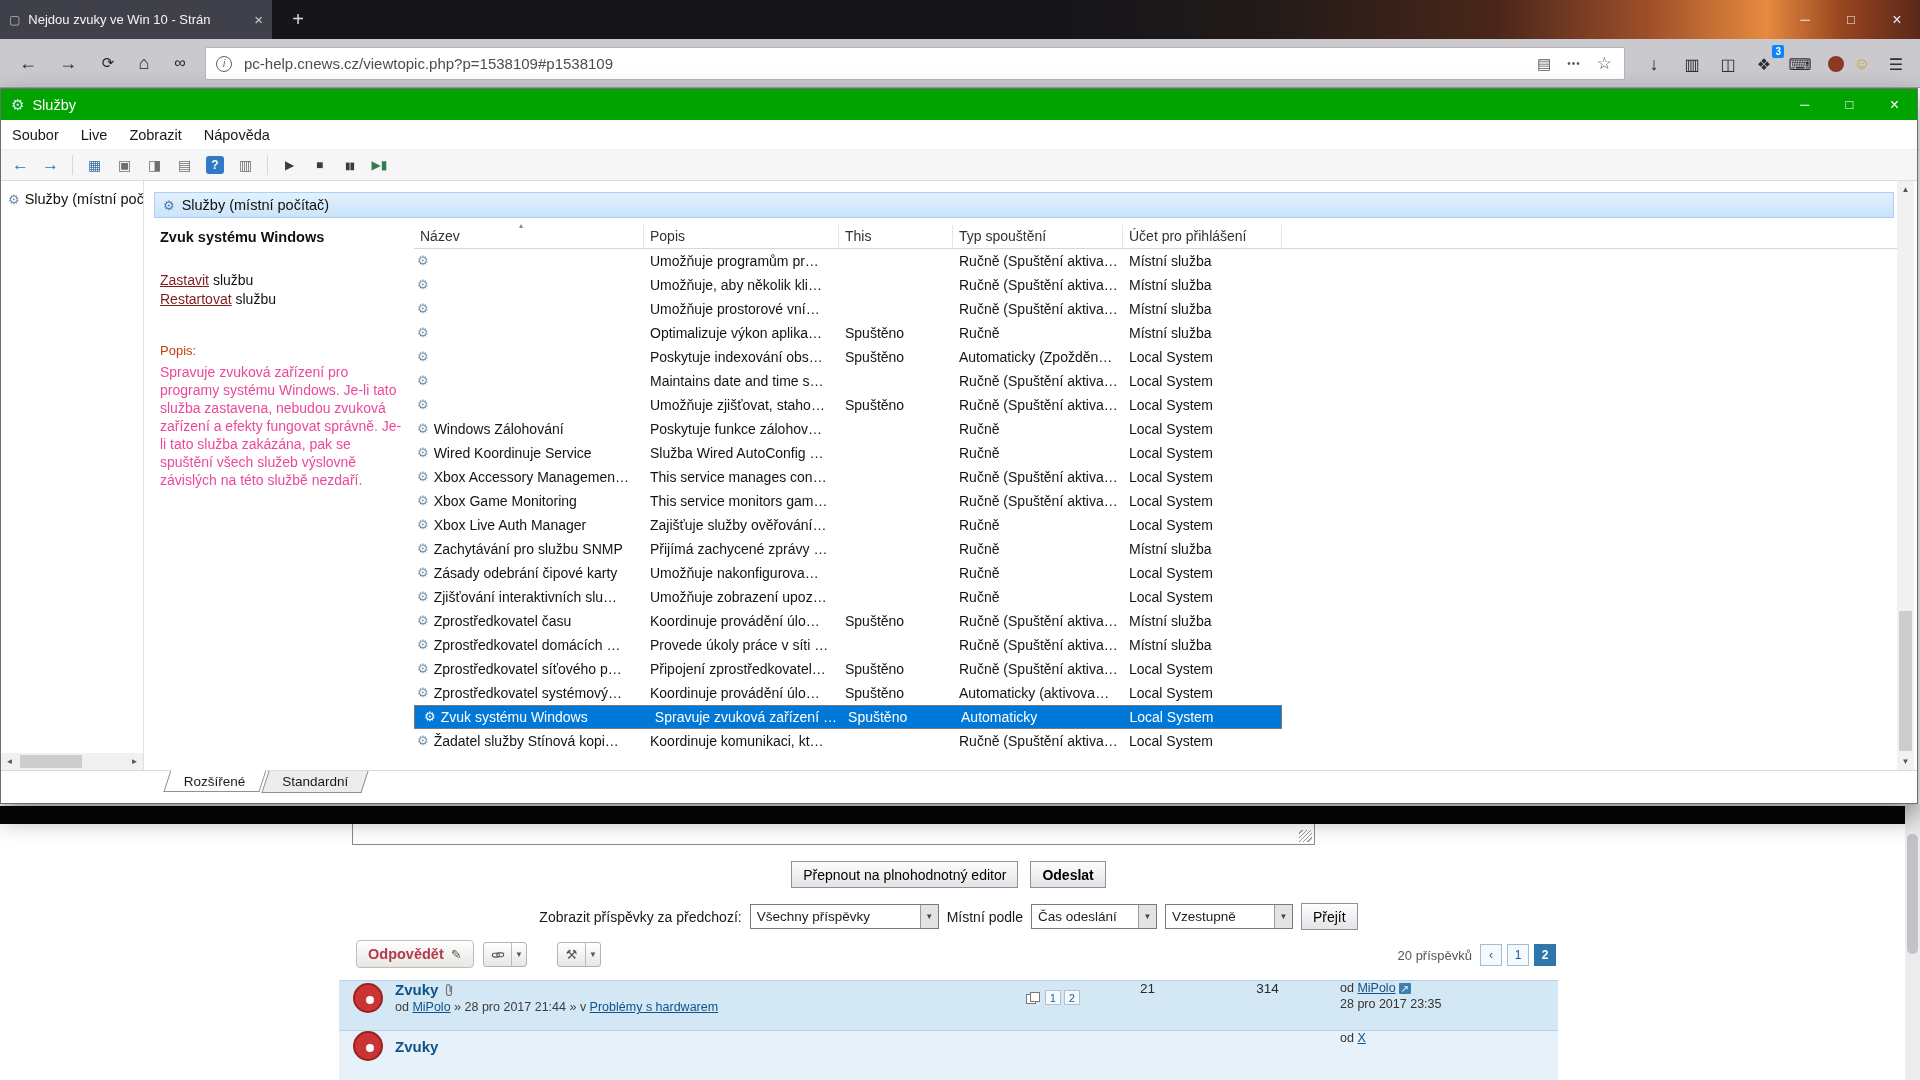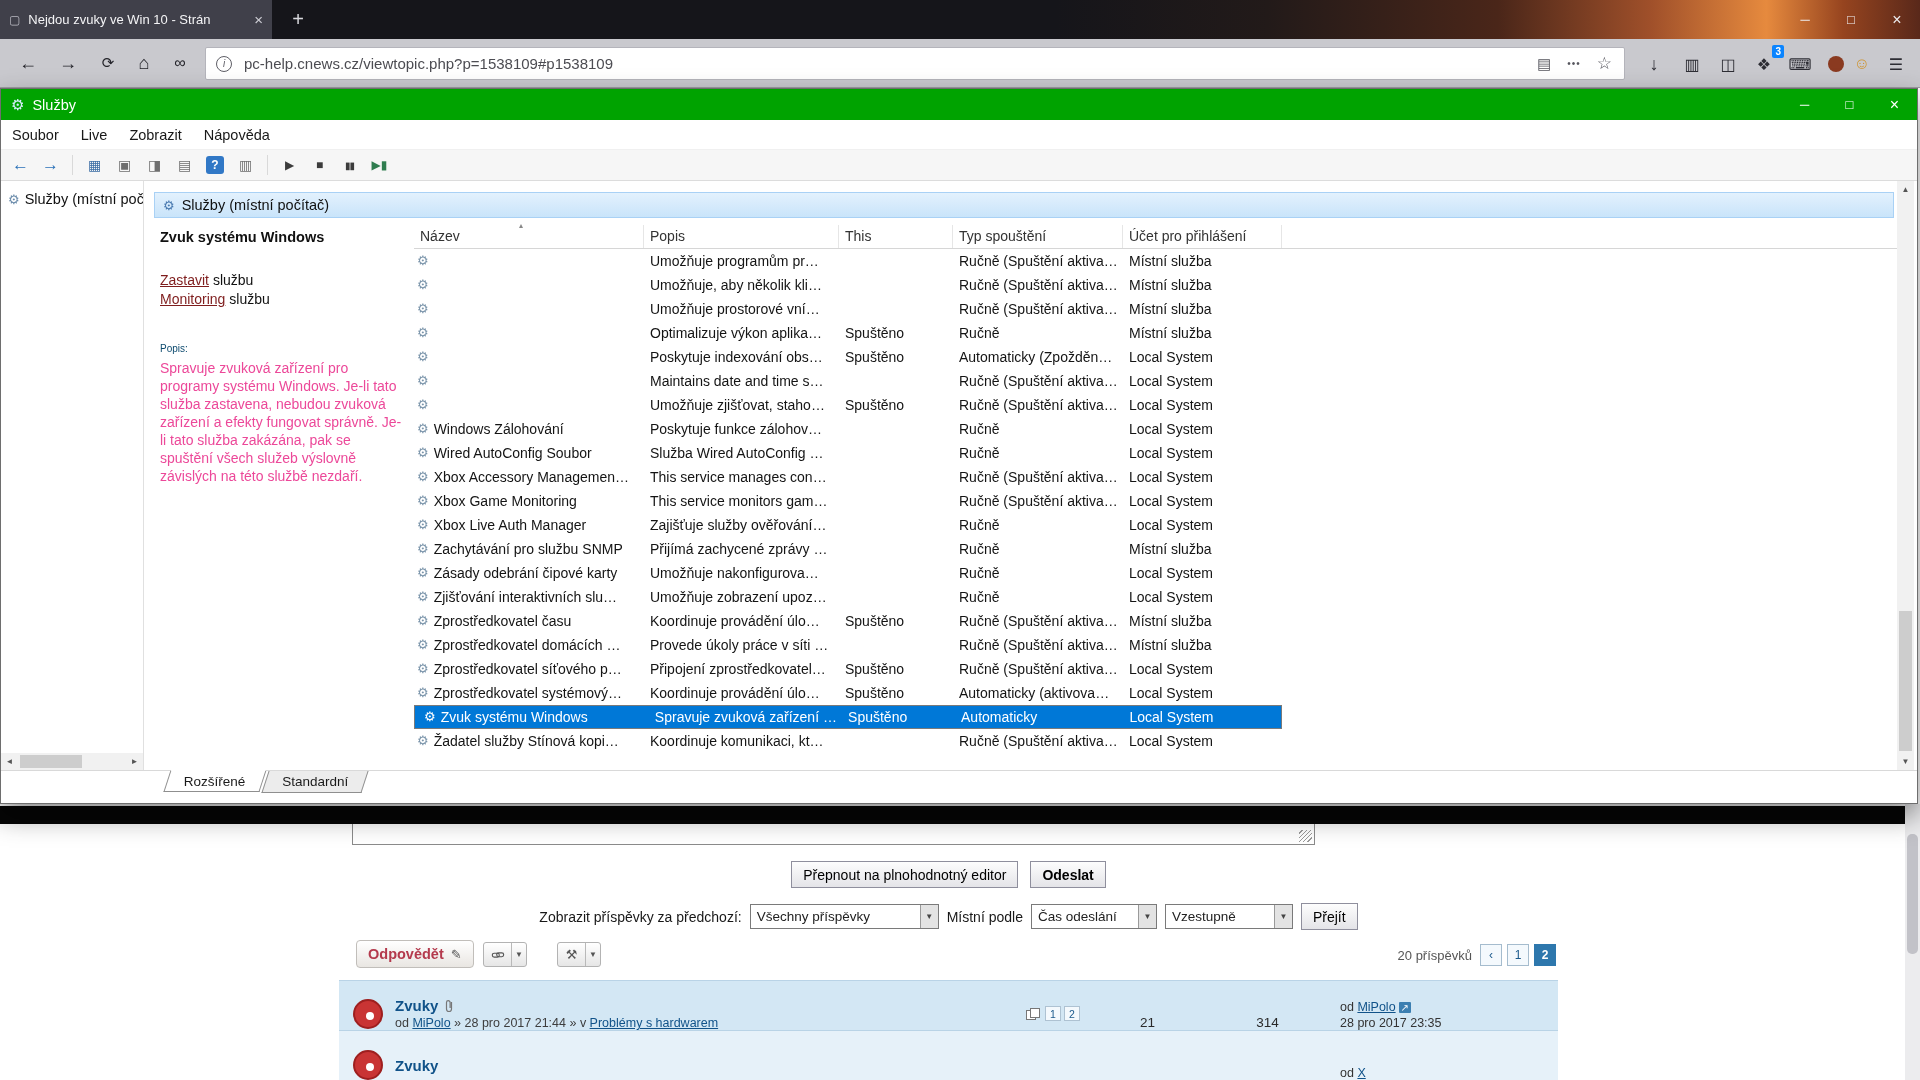--- a/index.html
+++ b/index.html
@@ -52,21 +52,21 @@
 #postcount{position:absolute;right:86px;top:8px;font-size:13px;color:#555}
 #pager{position:absolute;right:2px;top:4px;display:flex;gap:5px}
 .pgb{width:22px;height:22px;border:1px solid #a5bcce;background:#f4f9fd;color:#1c5a8c;font-size:12px;display:flex;align-items:center;justify-content:center}
 .pgb.on{background:#2d77ad;border-color:#2d77ad;color:#fff;font-weight:bold}
 #related{position:absolute;left:339px;top:892px;width:1219px}
 #rhead{height:30px;display:flex;align-items:center;background:linear-gradient(#2a7cb4,#125a8d);color:#fff;font-size:12.5px;font-weight:bold}
 #rhead .ht{padding-left:12px;flex:1}
 .col-rep{width:115px;text-align:center}
 .col-view{width:125px;text-align:center}
 .col-last{width:228px;padding-left:10px}
-.trow{display:flex;align-items:flex-end;height:50px;background:#d3e7f4;border-top:1px solid #b9d3e6}
+.trow{display:flex;align-items:flex-start;height:50px;background:#d3e7f4;border-top:1px solid #b9d3e6}
 .trow.alt{background:#e6f1f9}
 .tcell.title{flex:1;display:flex;align-items:center;min-width:0}
 .ticon{width:30px;height:30px;border-radius:50%;background:#c93434;border:2px solid #9e1f1f;margin:0 12px 0 14px;position:relative;flex:none}
 .ticon:after{content:"";position:absolute;left:11px;top:11px;width:8px;height:8px;border-radius:50%;background:#fff}
 .tinfo{display:flex;flex-direction:column;gap:2px;min-width:0}
 .tline{font-size:15px;font-weight:bold;color:#105289;display:flex;align-items:center;gap:5px}
 .tline a{color:#105289;text-decoration:none}
 .tmeta{font-size:12.5px;color:#3d3d3d}
 .tmeta a{color:#105289}
 .mini{margin-left:auto;margin-right:10px;display:flex;align-items:center;gap:3px}
@@ -103,21 +103,21 @@
 #hthumb{position:absolute;left:19px;top:2px;width:62px;height:13px;background:#cdcdcd}
 #hscroll .rgt{margin-left:auto}
 #svcmain{position:absolute;left:143px;top:92px;width:1773px;height:589px;background:#fff;overflow:hidden}
 #panehdr{position:absolute;left:10px;top:11px;width:1740px;height:26px;background:linear-gradient(#e3f1fd,#c9e4fa);border:1px solid #a9d1f5;display:flex;align-items:center;gap:7px;padding-left:8px}
 #panehdr .g{font-size:13px;color:#4a7ab0}
 #panehdr .t{font-size:14.5px;color:#101010}
 #detail{position:absolute;left:16px;top:48px;width:245px}
 #dtitle{font-size:14.5px;font-weight:bold;color:#111}
 #dlinks{margin-top:26px;font-size:14px;color:#111;line-height:19px}
 #dlinks a{color:#7f1d1d}
-#dlabel{margin-top:34px;font-size:10px;color:#0c4a6e}
+#dlabel{margin-top:34px;font-size:13px;color:#c2410c}
 #dtext{margin-top:5px;font-size:14px;color:#ec4899;line-height:18px}
 #colhdr{position:absolute;left:270px;top:44px;width:1483px;height:24px;border-bottom:1px solid #d6d6d6;display:flex}
 .hc{border-right:1px solid #e6e6e6;font-size:14px;color:#333;padding-left:6px;line-height:23px;white-space:nowrap;overflow:hidden}
 .hc.fill{flex:1;border-right:none}
 #sortcaret{position:absolute;left:375px;top:40px;font-size:8px;color:#888}
 #svc-rows{position:absolute;left:270px;top:68px;width:868px}
 .svcrow{display:flex;height:24px;align-items:center}
 .svcrow .c{height:24px;line-height:24px;font-size:14px;color:#141414;white-space:nowrap;overflow:hidden;padding-left:6px}
 .svcrow .c.name{width:230px;display:flex;align-items:center;padding-left:3px}
 .svcrow .c.name .g{font-size:13px;color:#7b95ab;margin-right:5px}
@@ -338,21 +338,21 @@
     <div id="svcmain">
       <div id="panehdr">
         <span class="g">⚙</span>
         <span class="t">Služby (místní počítač)</span>
       </div>
 
       <div id="detail">
         <div id="dtitle">Zvuk systému Windows</div>
         <div id="dlinks">
           <div><a>Zastavit</a><span> službu</span></div>
-          <div><a>Monitoring</a><span> službu</span></div>
+          <div><a>Restartovat</a><span> službu</span></div>
         </div>
         <div id="dlabel">Popis:</div>
         <div id="dtext">Spravuje zvuková zařízení pro programy systému Windows. Je-li tato služba zastavena, nebudou zvuková zařízení a efekty fungovat správně. Je-li tato služba zakázána, pak se spuštění všech služeb výslovně závislých na této službě nezdaří.</div>
       </div>
 
       <span id="sortcaret">▴</span>
       <div id="colhdr">
         <span class="hc" style="width:230px">Název</span>
         <span class="hc" style="width:195px">Popis</span>
         <span class="hc" style="width:114px">This</span>
@@ -438,21 +438,21 @@
               <span>Windows Zálohování</span>
             </div>
             <div class="c popis">Poskytuje funkce zálohov…</div>
             <div class="c stav"></div>
             <div class="c typ">Ručně</div>
             <div class="c ucet">Local System</div>
           </div>
           <div class="svcrow">
             <div class="c name">
               <span class="g">⚙</span>
-              <span>Wired AutoConfig Soubor</span>
+              <span>Wired Koordinuje Service</span>
             </div>
             <div class="c popis">Služba Wired AutoConfig …</div>
             <div class="c stav"></div>
             <div class="c typ">Ručně</div>
             <div class="c ucet">Local System</div>
           </div>
           <div class="svcrow">
             <div class="c name">
               <span class="g">⚙</span>
               <span>Xbox Accessory Managemen…</span>

